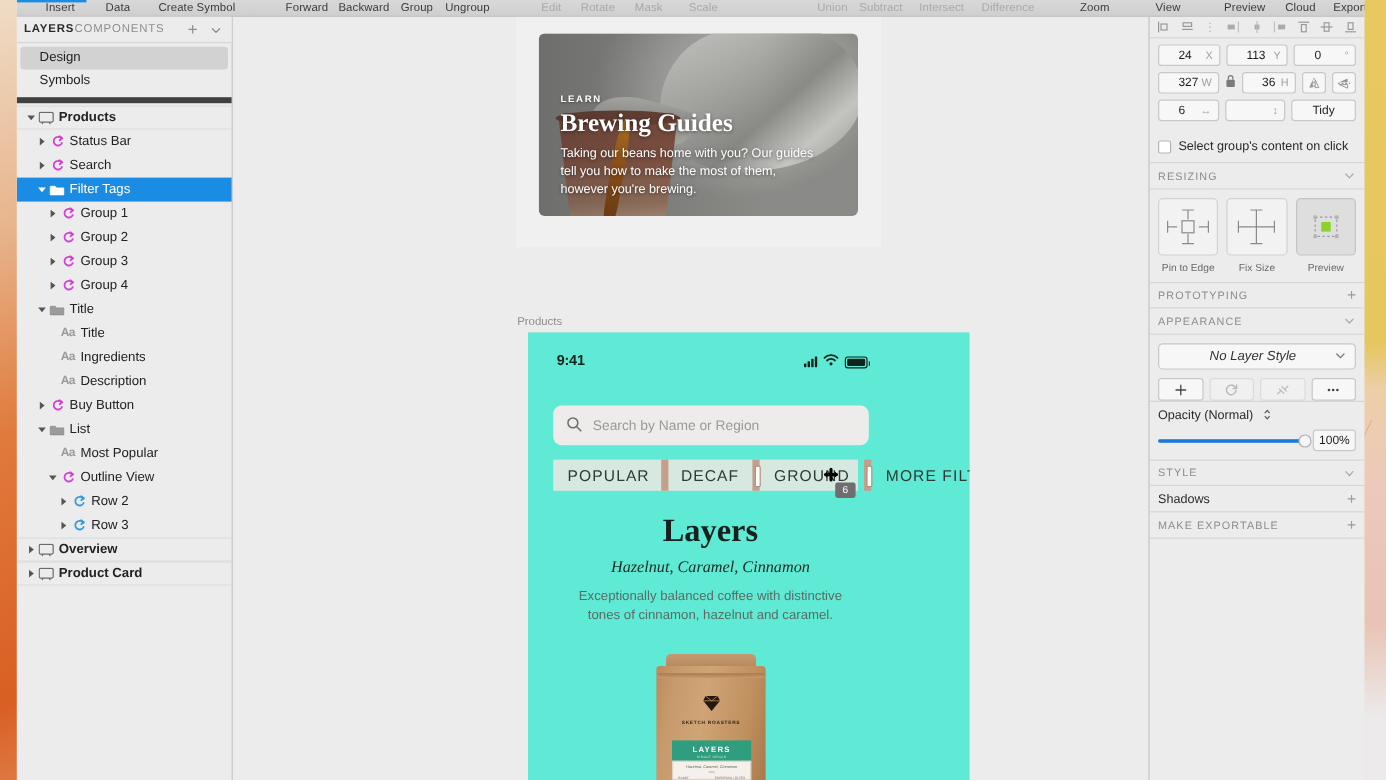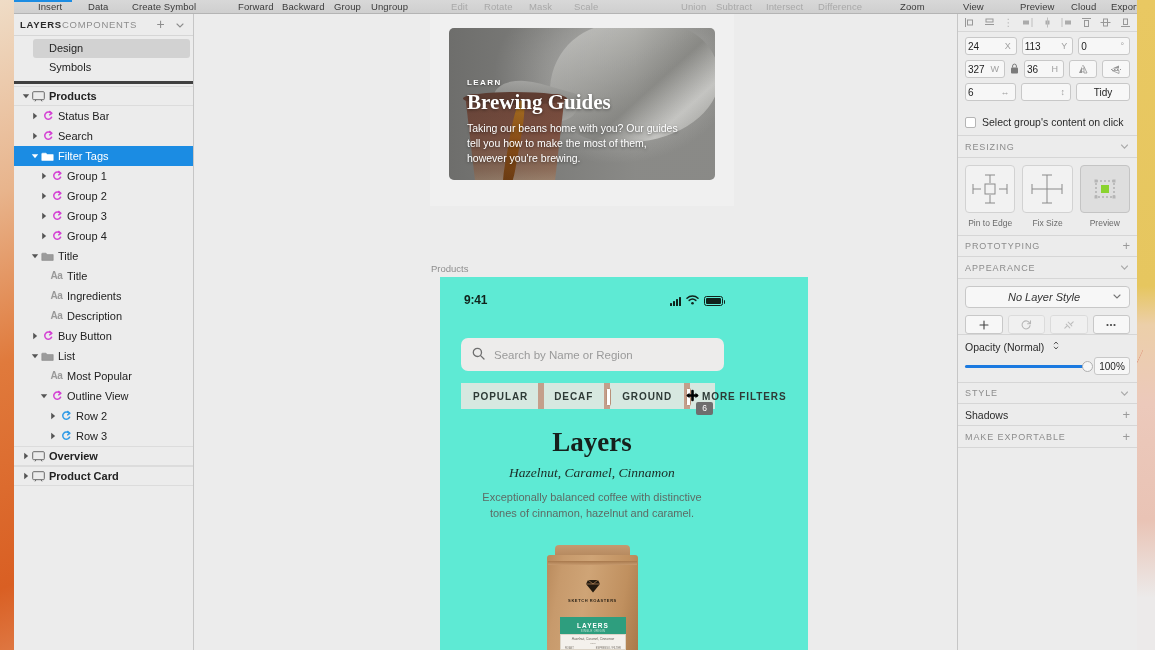--- a/index.html
+++ b/index.html
@@ -75,21 +75,21 @@
     width: 13px; height: 13px; color: #8d8d8d;
     font-size: 14px; line-height: 12px; text-align: center;
   }
   #chevron-icon {
     position: absolute; right: 8px; top: 6px;
     width: 10px; height: 10px;
   }
   #chevron-icon svg { display:block; }
 
   
-  #page-list { padding: 3px 0 4px 16px; border-bottom: 3px solid #404040; }
+  #page-list { padding: 3px 0 4px 0; border-bottom: 5px solid #404040; }
   .page-row {
     height: 19px; line-height: 19px;
     margin: 0 3px; padding-left: 16px;
     font-size: 11px; color: #222;
     border-radius: 3px;
   }
   .page-row.selected { background: #d2d2d2; }
 
   
   #layer-tree { padding-top: 2px; }
@@ -241,21 +241,21 @@
   #search-icon { margin-left: 11px; margin-right: 9px; }
   #search-placeholder { font-size: 11.5px; color: #9a9a9a; }
 
   #filter-row {
     position: absolute; left: 21px; top: 106px;
     width: 254px; height: 26px;
     background: #d7e8e0;
     display: flex; align-items: center;
   }
   .filter-tag {
-    font-size: 10px; font-weight: bold; letter-spacing: .9px;
+    font-size: 13px; font-weight: normal; letter-spacing: .9px;
     color: #2e3a36; white-space: nowrap;
   }
   .spacer-handle {
     width: 6px; height: 26px;
     background: #c49f8b;
     position: relative;
     flex: 0 0 6px;
   }
   .spacer-handle::after{
     content:""; position:absolute; left:1.5px; top:5px;
@@ -373,21 +373,21 @@
   .align-sep { color: #b6b6b6; font-size: 10px; }
 
   .insp-section { padding: 5px 7px 6px; }
   .field-row { display: flex; gap: 5px; margin-bottom: 5px; align-items: center; }
   .field {
     flex: 1; height: 18px;
     background: #f7f7f7;
     border: 1px solid #c8c8c8;
     border-radius: 3px;
     display: flex; align-items: center;
-    padding: 0 2px;
+    padding: 0 16px;
     font-size: 10px;
     position: relative;
   }
   .field .val { color: #1d1d1d; }
   .field .unit {
     position: absolute; right: 5px;
     color: #a0a0a0; font-size: 9px;
   }
   .field.empty .val { color: transparent; }
   .lock-icon { width: 9px; flex: 0 0 9px; opacity: .7; }
@@ -452,21 +452,21 @@
   }
   .ap-btn.disabled { opacity: .45; }
   .ap-btn svg { display:block; }
   #appearance-labels { display: flex; gap: 5px; padding: 2px 7px 7px; }
   #appearance-labels span {
     flex: 1; text-align: center; font-size: 8.5px; color: #4a4a4a;
   }
   #appearance-labels span.dim { color: #a5a5a5; }
 
   #opacity-block { border-top: 1px solid #d6d6d6; padding: 5px 7px 7px; }
-  #opacity-label-row { display: flex; align-items: center; gap: 8px; margin-bottom: 4px; }
+  #opacity-label-row { display: flex; align-items: flex-start; gap: 8px; margin-bottom: 4px; }
   #opacity-label { font-size: 10.5px; color: #2a2a2a; }
   #opacity-slider-row { display: flex; align-items: center; gap: 6px; }
   #opacity-track {
     flex: 1; height: 3px; background: #d0d0d0; border-radius: 2px;
     position: relative;
   }
   #opacity-fill { position:absolute; left:0; top:0; height:3px; width:100%; background:#1b7ae0; border-radius:2px; }
   #opacity-knob {
     position: absolute; right: -5px; top: -4px;
     width: 11px; height: 11px; background: #f6f6f6;

